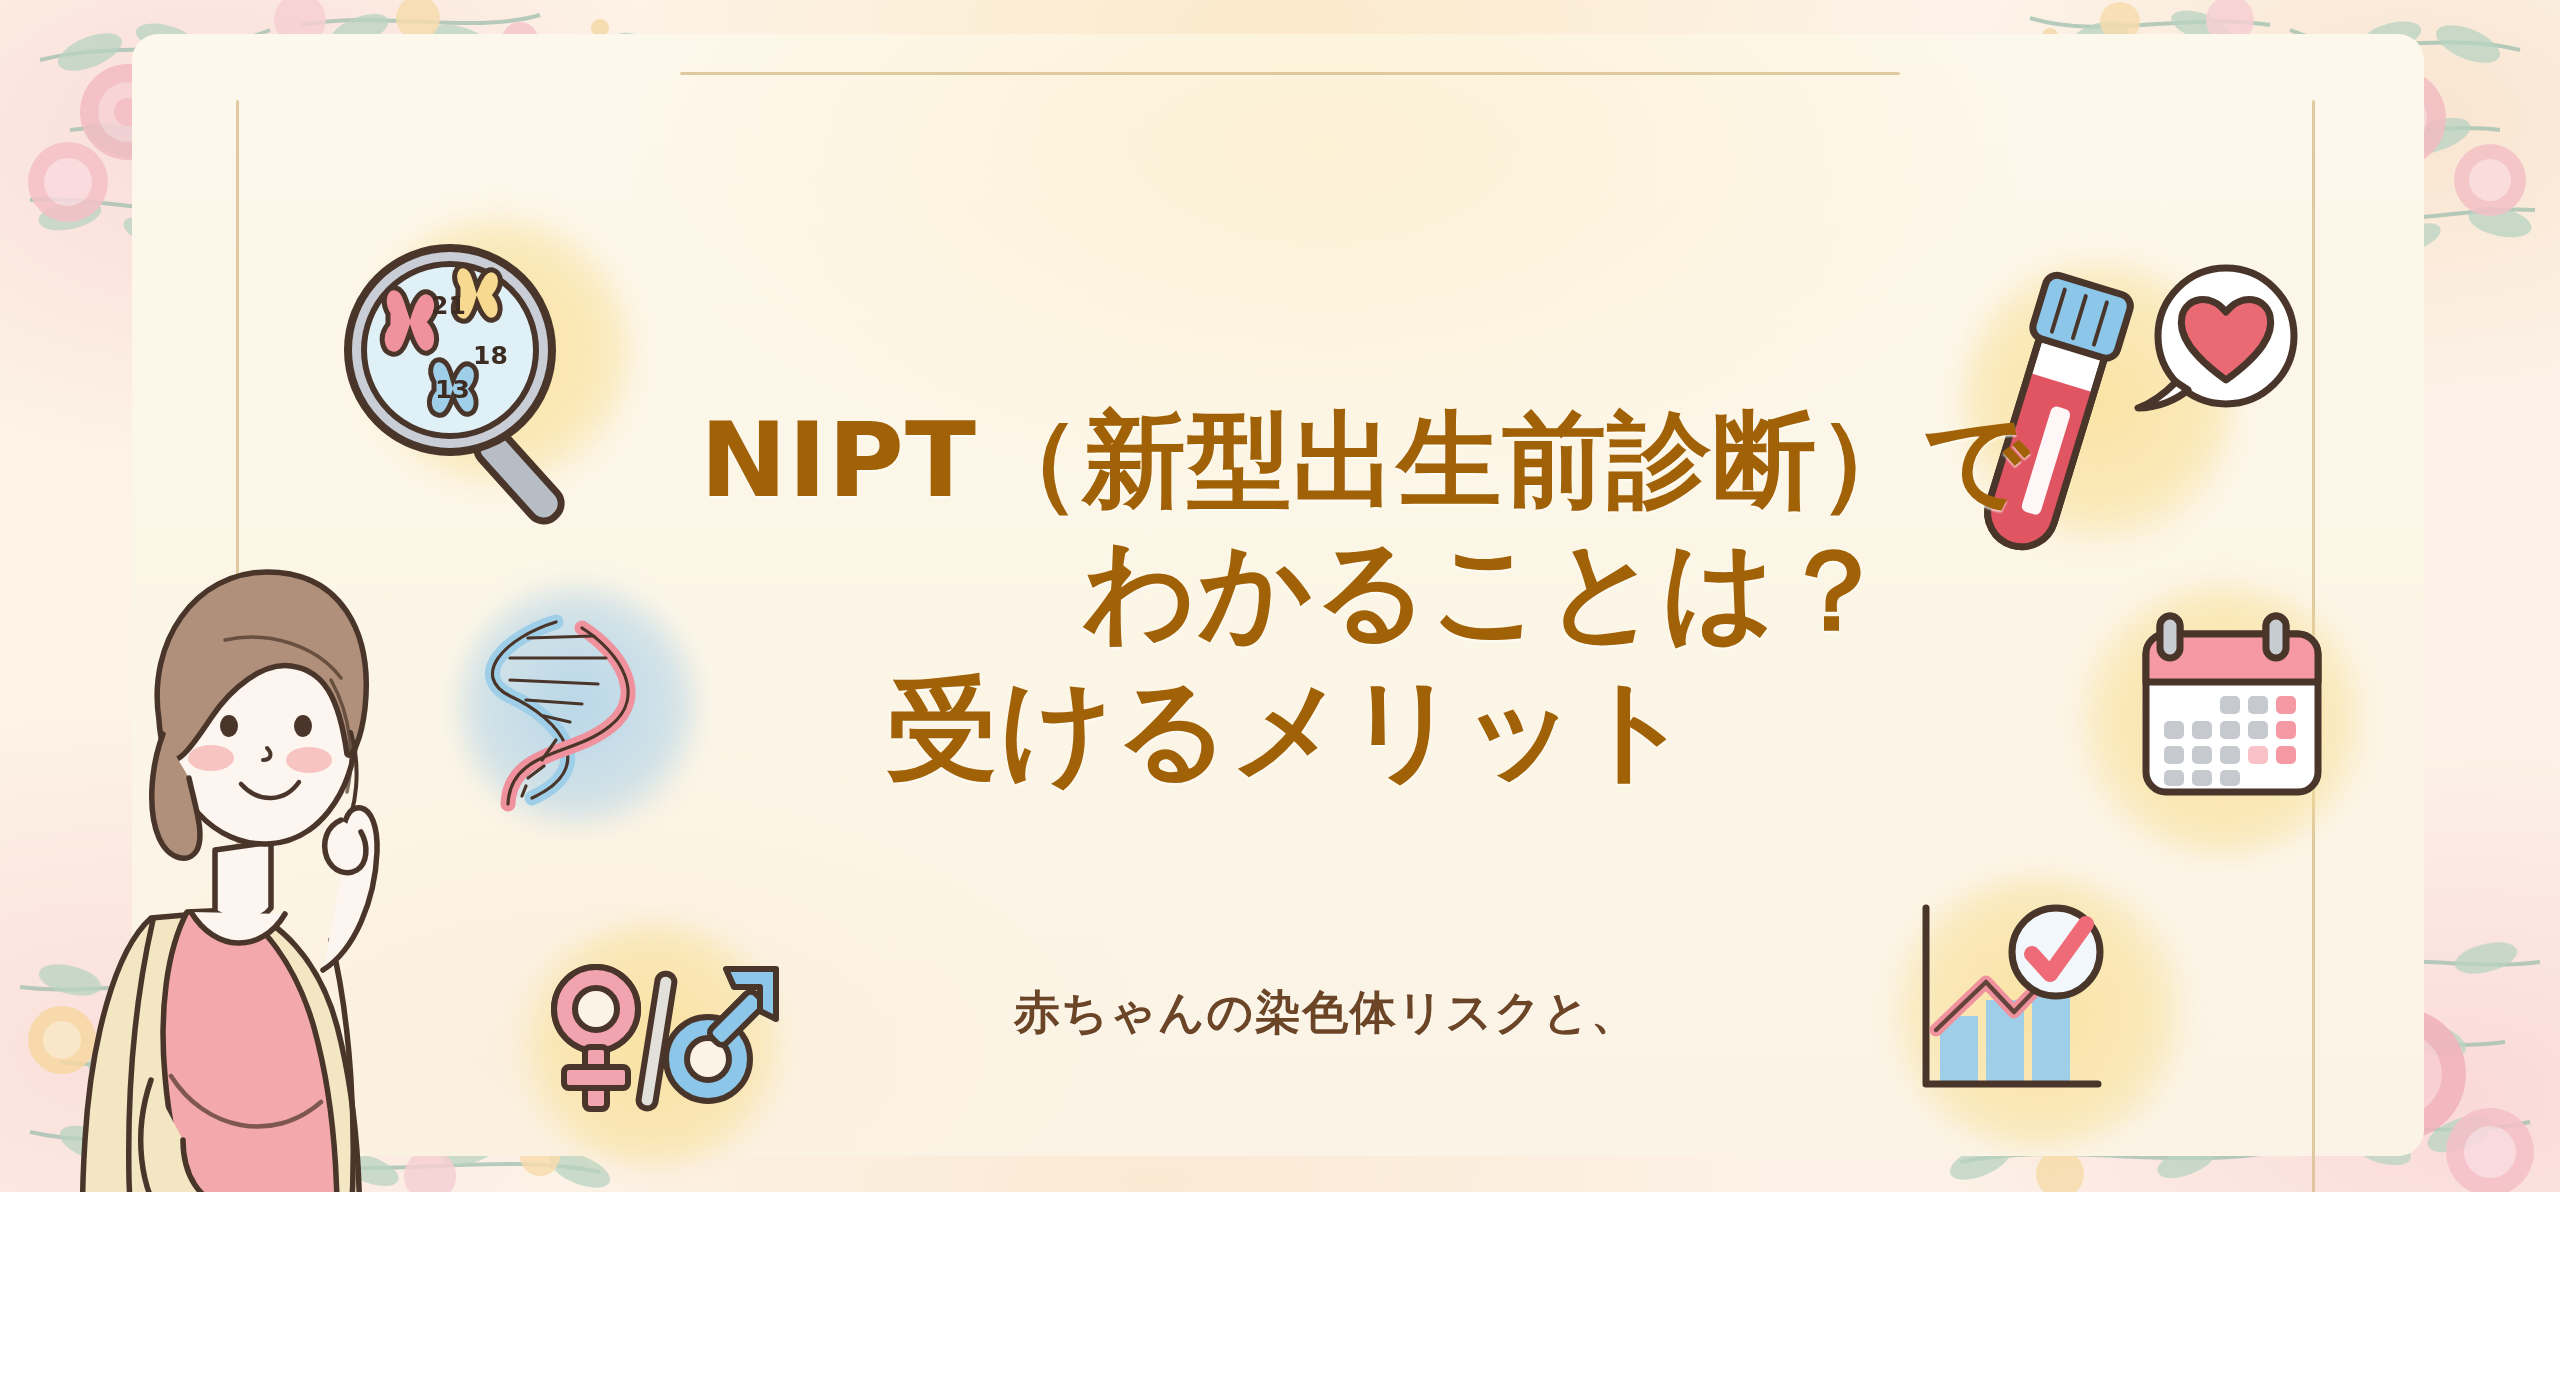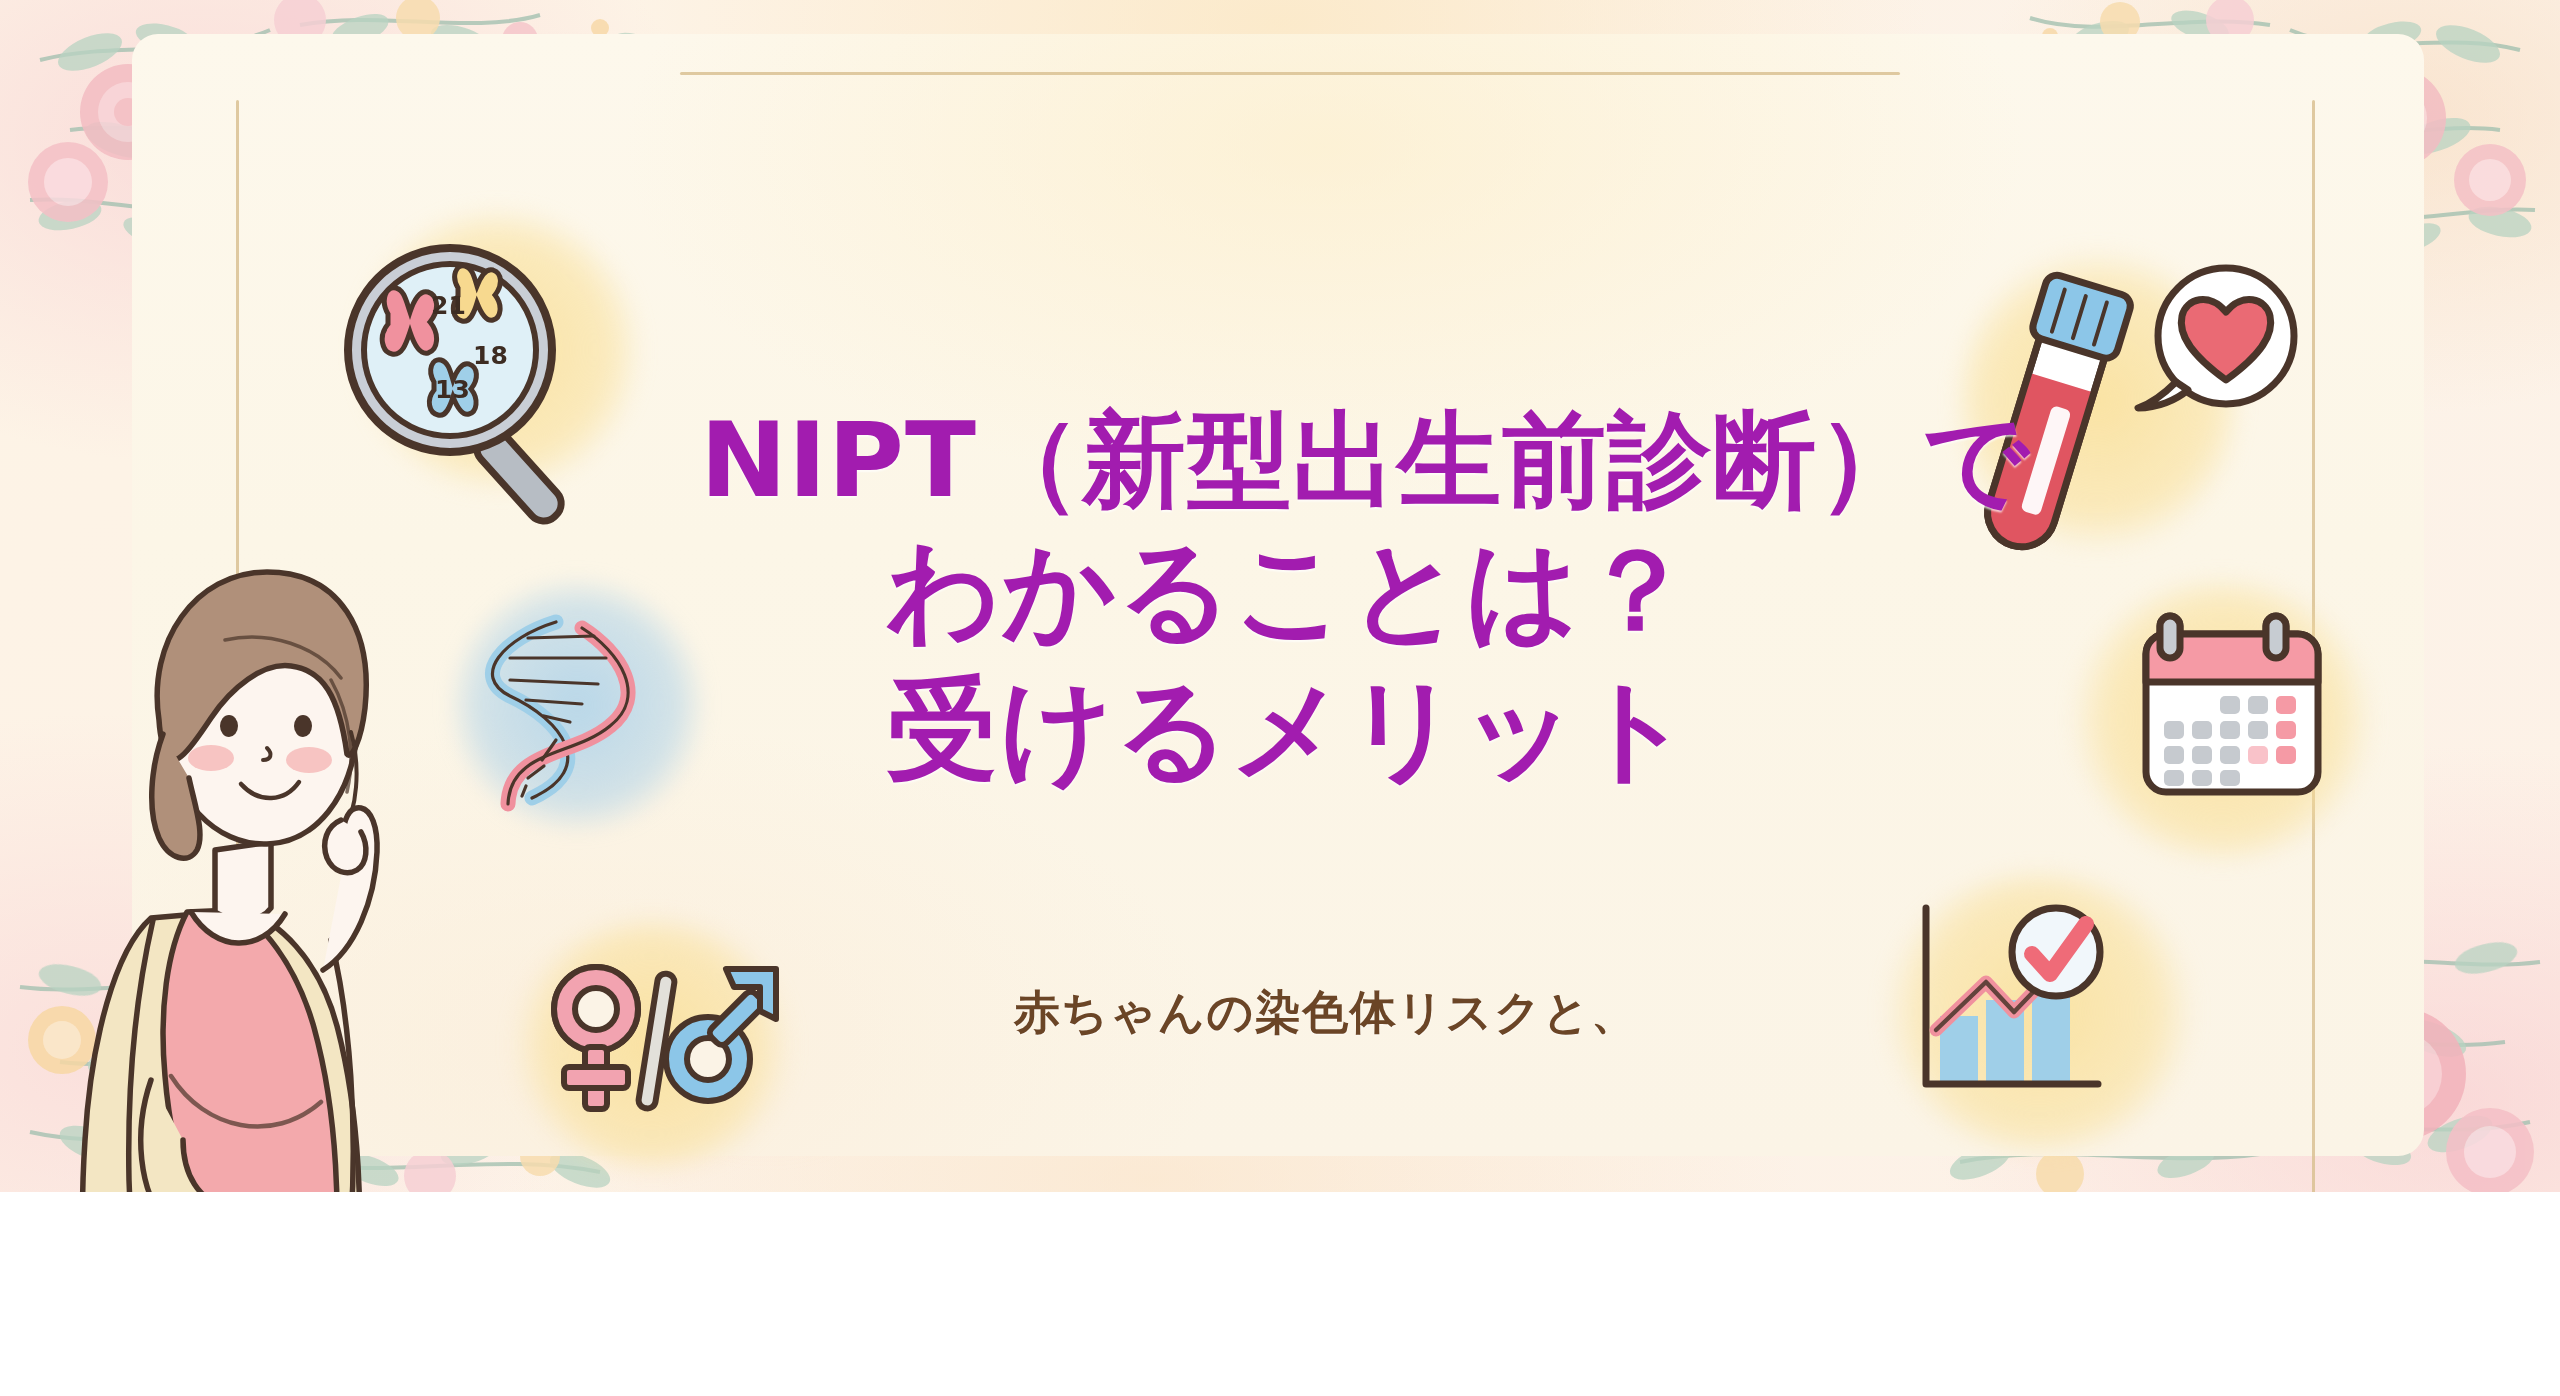--- a/index.html
+++ b/index.html
@@ -54,32 +54,32 @@
   .blob-yellow{background:radial-gradient(circle,rgba(249,223,151,.85) 0%,rgba(249,223,151,.55) 55%,rgba(249,223,151,0) 75%);}
   .blob-blue{background:radial-gradient(circle,rgba(168,207,233,.80) 0%,rgba(168,207,233,.5) 55%,rgba(168,207,233,0) 75%);}
 
   
   .flora{position:absolute;pointer-events:none;}
 
   
   .headline{
     position:absolute;
     left:690px;top:400px;width:1200px;
-    color:#a21caf;
+    color:#a16207;
     text-align:center;
     text-shadow:0 2px 2px rgba(255,255,255,.7);
   }
   .hl-line{
     font-family:"DejaVu Sans","Liberation Sans",sans-serif;
     font-weight:bold;
     letter-spacing:.01em;
     white-space:nowrap;
   }
   .hl1{font-size:104px;line-height:1.16;text-align:left;padding-left:10px;}
-  .hl2{font-size:112px;line-height:1.24;}
+  .hl2{font-size:112px;line-height:1.24;text-align:right;}
   .hl3{font-size:112px;line-height:1.24;}
 
   .subhead{
     position:absolute;left:736px;top:975px;width:1180px;
     text-align:center;color:#6b4526;
     font-family:"DejaVu Sans","Liberation Sans",sans-serif;
     font-weight:bold;
     text-shadow:0 1px 2px rgba(255,255,255,.7);
   }
   .sub-line{font-size:46px;line-height:1.62;letter-spacing:.03em;white-space:nowrap;}

